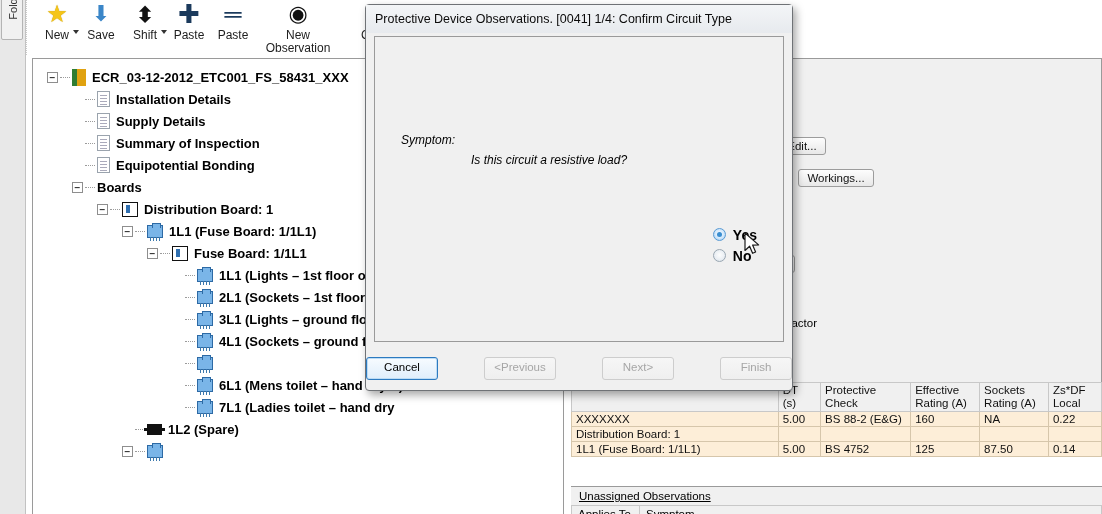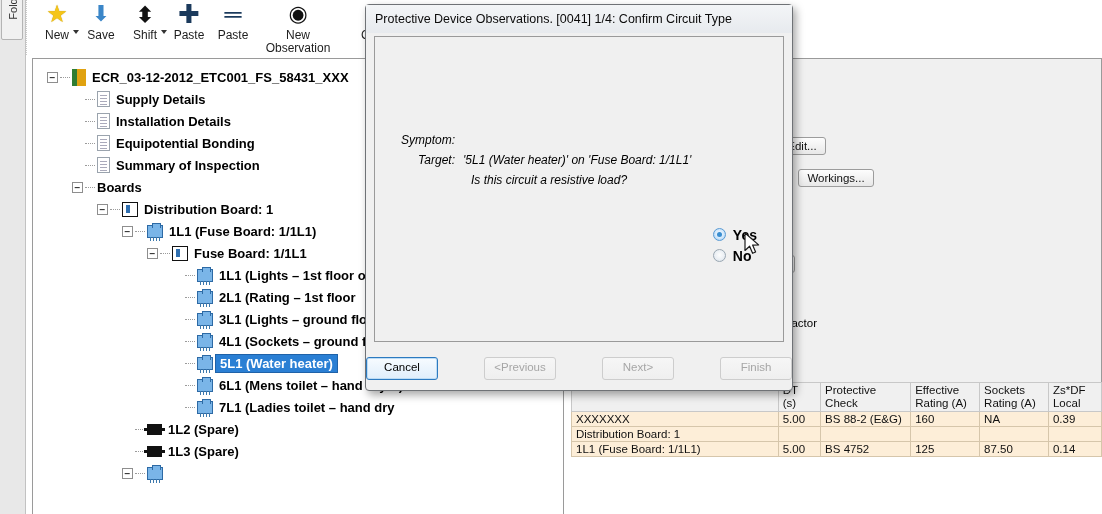--- a/index.html
+++ b/index.html
@@ -258,45 +258,45 @@
             <i class="g"></i>
             <i class="y"></i>
           </span>
           <span class="">ECR_03-12-2012_ETC001_FS_58431_XXX</span>
         </div>
         <div class="trow">
           <span class="ind" style="width:33px"></span>
           <span class="togspace"></span>
           <span class="dots"></span>
           <span class="i-doc"></span>
+          <span class="">Installation Details</span>
+        </div>
+        <div class="trow">
+          <span class="ind" style="width:33px"></span>
+          <span class="togspace"></span>
+          <span class="dots"></span>
+          <span class="i-doc"></span>
           <span class="">Supply Details</span>
         </div>
         <div class="trow">
           <span class="ind" style="width:33px"></span>
           <span class="togspace"></span>
           <span class="dots"></span>
           <span class="i-doc"></span>
-          <span class="">Installation Details</span>
+          <span class="">Summary of Inspection</span>
         </div>
         <div class="trow">
           <span class="ind" style="width:33px"></span>
           <span class="togspace"></span>
           <span class="dots"></span>
           <span class="i-doc"></span>
           <span class="">Equipotential Bonding</span>
         </div>
         <div class="trow">
           <span class="ind" style="width:33px"></span>
-          <span class="togspace"></span>
-          <span class="dots"></span>
-          <span class="i-doc"></span>
-          <span class="">Summary of Inspection</span>
-        </div>
-        <div class="trow">
-          <span class="ind" style="width:33px"></span>
           <span class="toggler">−</span>
           <span class="dots"></span>
           <span style="width:0;display:inline-block"></span>
           <span class="">Boards</span>
         </div>
         <div class="trow">
           <span class="ind" style="width:58px"></span>
           <span class="toggler">−</span>
           <span class="dots"></span>
           <span class="i-board"></span>
@@ -321,42 +321,41 @@
           <span class="togspace"></span>
           <span class="dots"></span>
           <span class="i-circuit"></span>
           <span class="">1L1 (Lights – 1st floor of</span>
         </div>
         <div class="trow">
           <span class="ind" style="width:133px"></span>
           <span class="togspace"></span>
           <span class="dots"></span>
           <span class="i-circuit"></span>
-          <span class="">2L1 (Rating – 1st floor</span>
+          <span class="">2L1 (Sockets – 1st floor</span>
         </div>
         <div class="trow">
           <span class="ind" style="width:133px"></span>
           <span class="togspace"></span>
           <span class="dots"></span>
           <span class="i-circuit"></span>
           <span class="">3L1 (Lights – ground floo</span>
         </div>
         <div class="trow">
           <span class="ind" style="width:133px"></span>
           <span class="togspace"></span>
           <span class="dots"></span>
           <span class="i-circuit"></span>
           <span class="">4L1 (Sockets – ground fl</span>
         </div>
         <div class="trow">
           <span class="ind" style="width:133px"></span>
           <span class="togspace"></span>
           <span class="dots"></span>
           <span class="i-circuit"></span>
-          <span class="sel-label">5L1 (Water heater)</span>
         </div>
         <div class="trow">
           <span class="ind" style="width:133px"></span>
           <span class="togspace"></span>
           <span class="dots"></span>
           <span class="i-circuit"></span>
           <span class="">6L1 (Mens toilet – hand dryer)</span>
         </div>
         <div class="trow">
           <span class="ind" style="width:133px"></span>
@@ -364,27 +363,20 @@
           <span class="dots"></span>
           <span class="i-circuit"></span>
           <span class="">7L1 (Ladies toilet – hand dry</span>
         </div>
         <div class="trow">
           <span class="ind" style="width:83px"></span>
           <span class="togspace"></span>
           <span class="dots"></span>
           <span class="i-spare"></span>
           <span class="">1L2 (Spare)</span>
-        </div>
-        <div class="trow">
-          <span class="ind" style="width:83px"></span>
-          <span class="togspace"></span>
-          <span class="dots"></span>
-          <span class="i-spare"></span>
-          <span class="">1L3 (Spare)</span>
         </div>
         <div class="trow">
           <span class="ind" style="width:83px"></span>
           <span class="toggler">−</span>
           <span class="dots"></span>
           <span class="i-circuit"></span>
         </div>
       </div>
 
   </div>
@@ -482,21 +474,21 @@
             </th>
           </tr>
         </thead>
       <tbody id="grid-body">
           <tr>
             <td>XXXXXXX</td>
             <td>5.00</td>
             <td>BS 88-2 (E&amp;G)</td>
             <td>160</td>
             <td>NA</td>
-            <td>0.39</td>
+            <td>0.22</td>
           </tr>
           <tr>
             <td>Distribution Board: 1</td>
             <td></td>
             <td></td>
             <td></td>
             <td></td>
             <td></td>
           </tr>
           <tr>
@@ -504,36 +496,48 @@
             <td>5.00</td>
             <td>BS 4752</td>
             <td>125</td>
             <td>87.50</td>
             <td>0.14</td>
           </tr>
         </tbody>
     </table>
   </div>
 
+  <div id="unassigned">
+    <div class="ua-title">Unassigned Observations</div>
+    <table class="ua">
+      <colgroup>
+          <col style="width:68px">
+          <col>
+        </colgroup>
+      <thead>
+          <tr id="ua-head">
+            <th>Applies To</th>
+            <th>Symptom</th>
+          </tr>
+        </thead>
+
+    </table>
+  </div>
 
 </div>
 
 <div id="dialog">
   <div id="dlg-title">Protective Device Observations. [0041] 1/4: Confirm Circuit Type</div>
   <div id="dlg-body">
 
     <div id="dlg-fields">
       <div class="f-line">
         <span class="f-lab">Symptom:</span>
       </div>
       <div class="f-line">
-        <span class="f-lab">Target:</span>
-        <span>'5L1 (Water heater)' on 'Fuse Board: 1/1L1'</span>
-      </div>
-      <div class="f-line">
         <span class="f-lab"></span>
         <span style="padding-left:8px">Is this circuit a resistive load?</span>
       </div>
     </div>
 
     <div class="radios" id="dlg-radios">
         <div class="radio-line">
           <span class="rdo on"></span>
           <span class="rdo-lab">Yes</span>
         </div>

